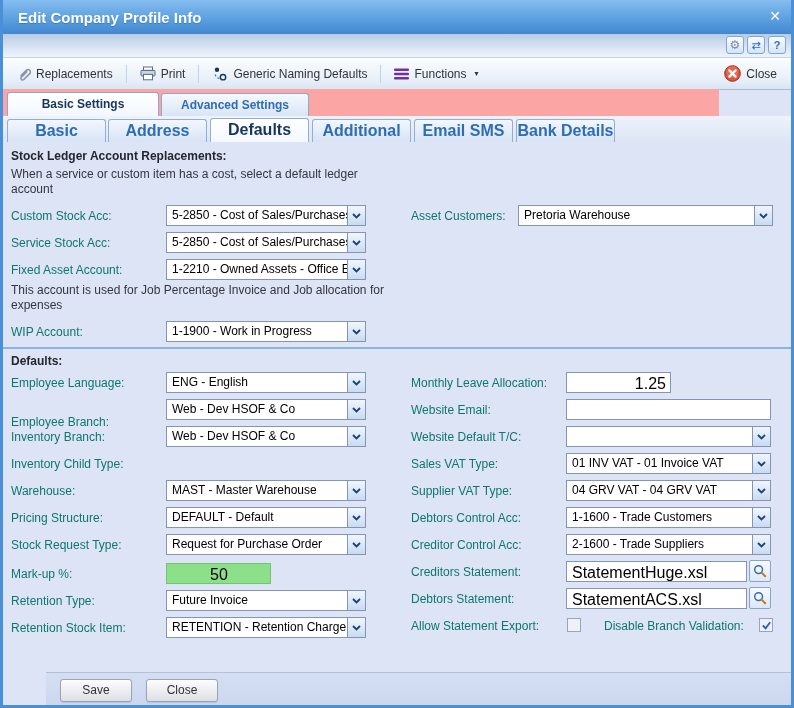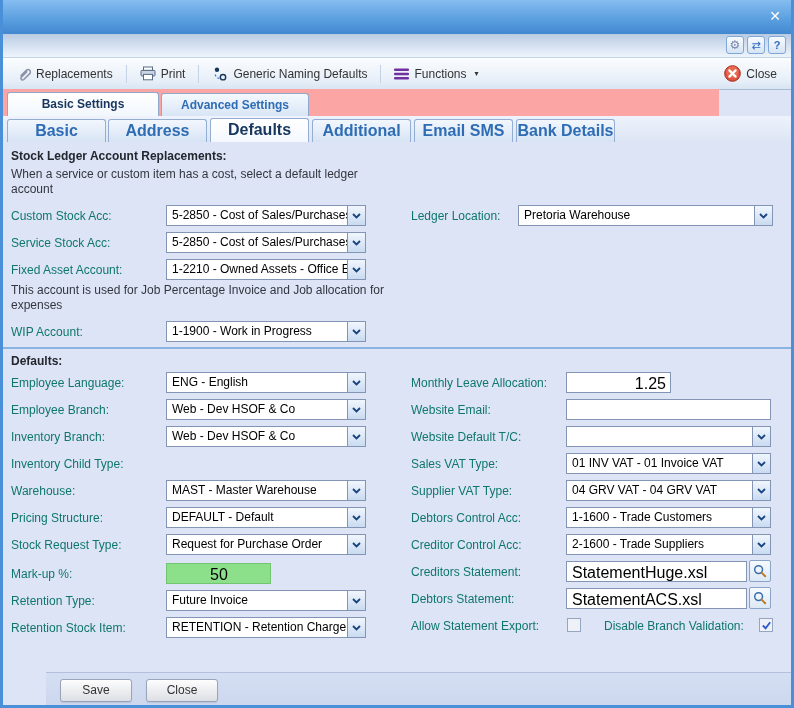--- a/index.html
+++ b/index.html
@@ -67,20 +67,21 @@
   .btn{position:absolute;top:6px;width:72px;height:23px;box-sizing:border-box;border:1px solid #9aa4b8;border-radius:3px;
     background:linear-gradient(180deg,#fdfdfd,#dcdfe4);font-size:12px;color:#333;text-align:center;line-height:21px;cursor:pointer;
     box-shadow:0 1px 1px rgba(120,130,160,.25);}
 </style>
 </head>
 <body>
 
 <div class="dlg">
 
   <div class="titlebar">
+    <span class="title">Edit Company Profile Info</span>
     <span class="title-close">✕</span>
   </div>
 
   <div class="utilbar">
     <div class="util-btns">
       <div class="ubtn">
         <span class="gear">⚙</span>
       </div>
       <div class="ubtn">
         <span>⇄</span>
@@ -158,21 +159,21 @@
     <div class="lbl" style="left:8px;top:67px;">Custom Stock Acc:</div>
     <div class="dd" style="left:163px;top:63px;width:200px;">
       <div class="dd-text">5-2850 - Cost of Sales/Purchases -</div>
       <div class="dd-btn">
           <svg width="9" height="6" viewBox="0 0 9 6">
             <path d="M1 1 L4.5 4.5 L8 1" stroke="#16427e" stroke-width="1.8" fill="none"></path>
           </svg>
         </div>
     </div>
 
-    <div class="lbl" style="left:408px;top:67px;">Ledger Location:</div>
+    <div class="lbl" style="left:408px;top:67px;">Asset Customers:</div>
     <div class="dd" style="left:515px;top:63px;width:255px;">
       <div class="dd-text">Pretoria Warehouse</div>
       <div class="dd-btn">
           <svg width="9" height="6" viewBox="0 0 9 6">
             <path d="M1 1 L4.5 4.5 L8 1" stroke="#16427e" stroke-width="1.8" fill="none"></path>
           </svg>
         </div>
     </div>
 
     <div class="lbl" style="left:8px;top:94px;">Service Stock Acc:</div>
@@ -214,21 +215,21 @@
     <div class="lbl" style="left:8px;top:234px;">Employee Language:</div>
     <div class="dd" style="left:163px;top:230px;width:200px;">
       <div class="dd-text">ENG - English</div>
       <div class="dd-btn">
           <svg width="9" height="6" viewBox="0 0 9 6">
             <path d="M1 1 L4.5 4.5 L8 1" stroke="#16427e" stroke-width="1.8" fill="none"></path>
           </svg>
         </div>
     </div>
 
-    <div class="lbl" style="left:8px;top:261px;text-align:right;">Employee Branch:</div>
+    <div class="lbl" style="left:8px;top:273px;text-align:right;">Employee Branch:</div>
     <div class="dd" style="left:163px;top:257px;width:200px;">
       <div class="dd-text">Web - Dev HSOF &amp; Co</div>
       <div class="dd-btn">
           <svg width="9" height="6" viewBox="0 0 9 6">
             <path d="M1 1 L4.5 4.5 L8 1" stroke="#16427e" stroke-width="1.8" fill="none"></path>
           </svg>
         </div>
     </div>
 
     <div class="lbl" style="left:8px;top:288px;">Inventory Branch:</div>

